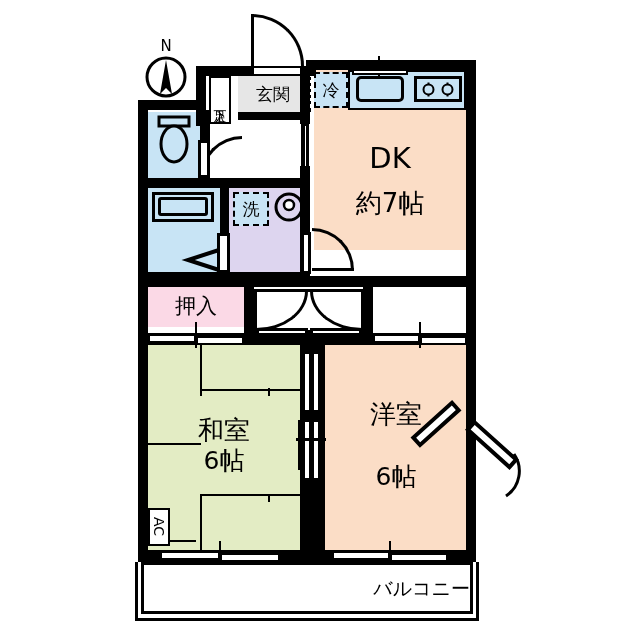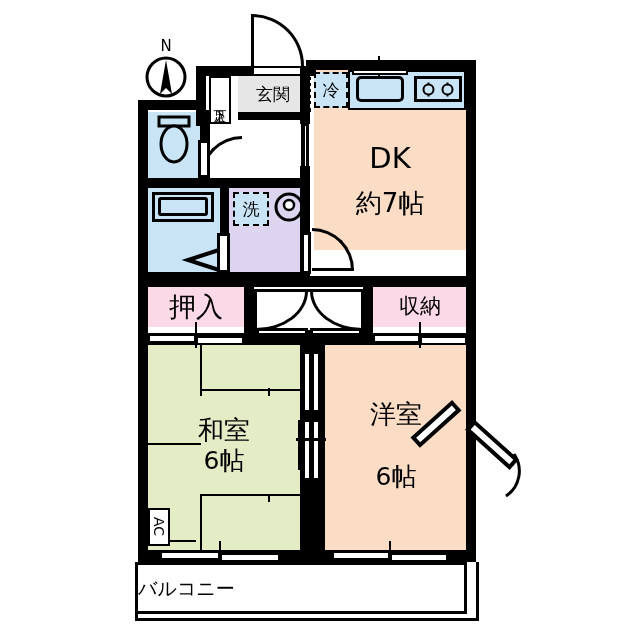--- a/index.html
+++ b/index.html
@@ -84,26 +84,23 @@
   <div class="abs" style="left:298px;top:420px;width:2px;height:50px;background:#000;"></div>
 
   <div class="abs room" style="left:325px;top:345px;width:142px;height:205px;background:#fbddc6;">
   </div>
   <div class="abs room" style="left:325px;top:405px;width:142px;height:80px;gap:32px;">
     <div class="lbl" style="font-size:26px;">洋室</div>
     <div class="lbl" style="font-size:25px;margin-top:2px;">6帖</div>
   </div>
 
   <div class="abs room" style="left:148px;top:287px;width:96px;height:40px;background:#fbd9e6;">
-    <span class="lbl" style="font-size:27px;">押入</span>
-  </div>
-
-  <div class="abs room" style="left:373px;top:287px;width:94px;height:40px;background:#fbd9e6;">
-    <span class="lbl" style="font-size:21px;">収納</span>
-  </div>
+    <span class="lbl" style="font-size:21px;">押入</span>
+  </div>
+
 
   <div class="abs" style="left:205px;top:108px;width:104px;height:70px;background:#fff;"></div>
 
   <div class="abs room" style="left:238px;top:76px;width:70px;height:36px;background:#e6e6e6;">
     <span class="lbl" style="font-size:17px;">玄関</span>
   </div>
 
   <div class="abs" style="left:209px;top:76px;width:22px;height:48px;background:#fff;border:2px solid #000;
               display:flex;align-items:center;justify-content:center;">
     <span class="lbl" style="font-size:13px;writing-mode:vertical-rl;letter-spacing:0px;line-height:1;">下足入</span>
@@ -221,22 +218,22 @@
   <div class="abs wall" style="left:170px;top:540px;width:26px;height:2px;"></div>
 
   <div class="abs thin" style="left:160px;top:551px;width:60px;height:9px;border-width:2px;"></div>
   <div class="abs thin" style="left:220px;top:553px;width:60px;height:9px;border-width:2px;"></div>
   <div class="abs wall" style="left:219px;top:541px;width:2px;height:28px;"></div>
 
   <div class="abs thin" style="left:332px;top:551px;width:58px;height:9px;border-width:2px;"></div>
   <div class="abs thin" style="left:390px;top:553px;width:58px;height:9px;border-width:2px;"></div>
   <div class="abs wall" style="left:389px;top:541px;width:2px;height:28px;"></div>
 
-  <div class="abs" style="left:135px;top:562px;width:332px;height:52px;background:#fff;border:3px solid #000;
-              display:flex;align-items:center;justify-content:flex-start;">
+  <div class="abs" style="left:141px;top:562px;width:332px;height:52px;background:#fff;border:3px solid #000;
+              display:flex;align-items:center;justify-content:flex-end;">
     <span class="lbl" style="font-size:19px;">バルコニー</span>
   </div>
   <div class="abs" style="left:135px;top:562px;width:344px;height:59px;border:3px solid #000;border-top:none;"></div>
 
   <svg class="abs" style="left:466px;top:418px;" width="72" height="96">
     <rect x="0" y="0" width="9" height="96" fill="#000"></rect>
     <g transform="rotate(42 6 10)">
       <rect x="4" y="4" width="56" height="10" fill="#fff" stroke="#000" stroke-width="4"></rect>
     </g>
     <g transform="rotate(-42 8 78)">

